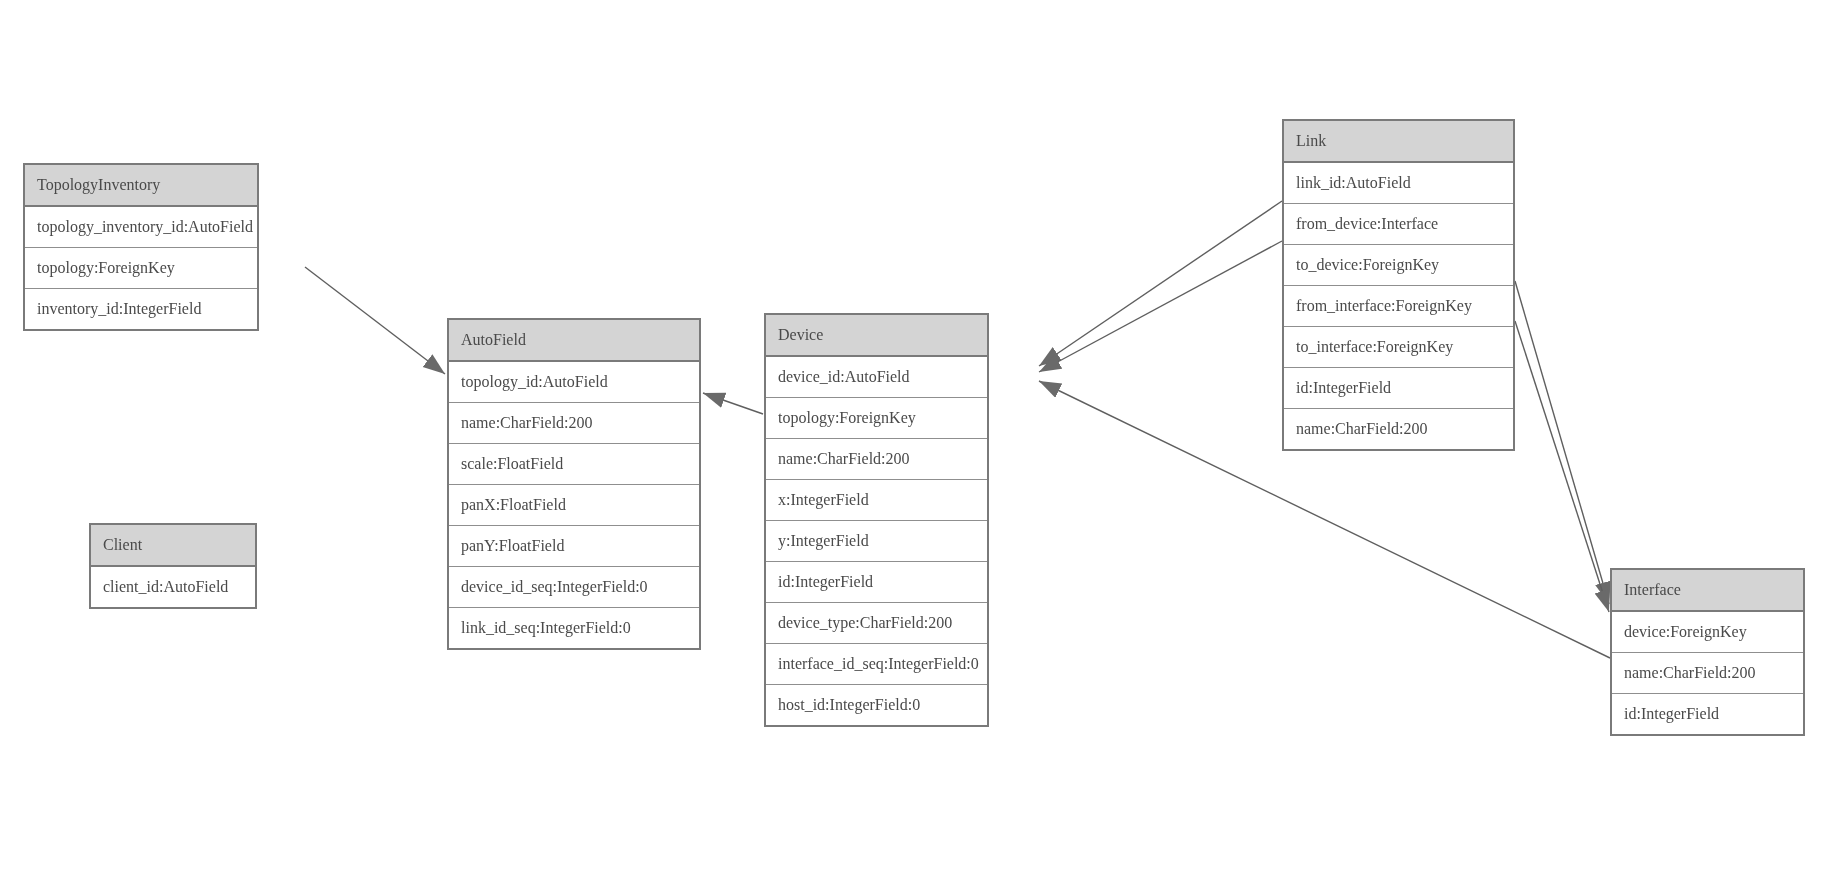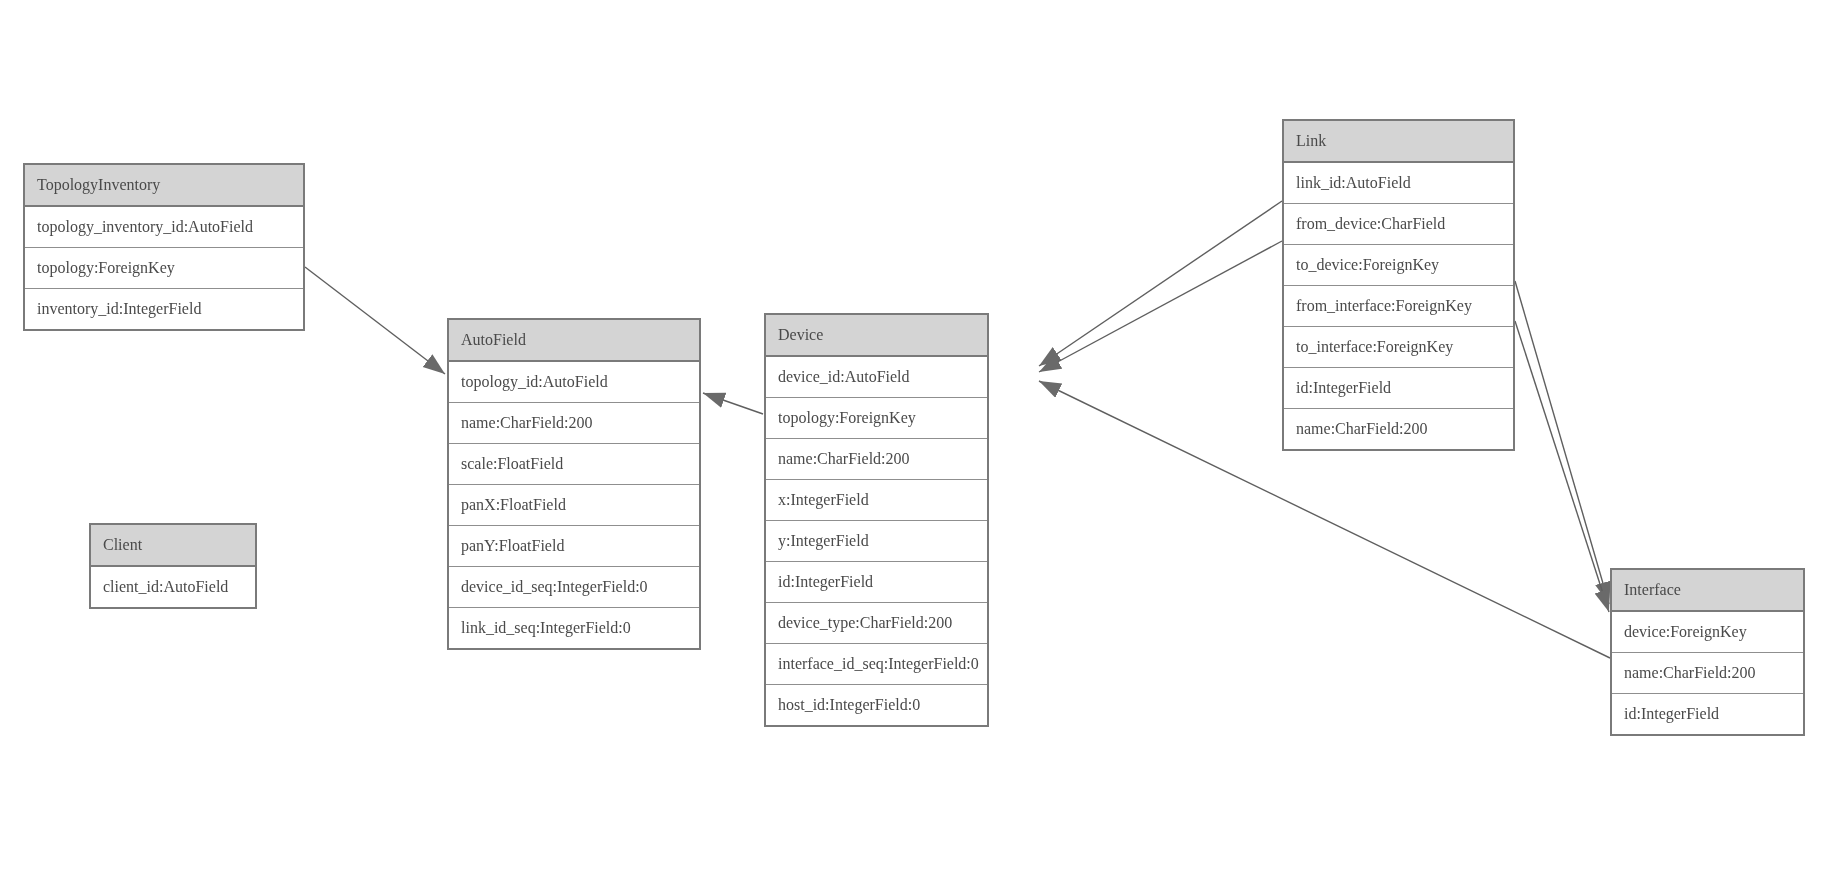--- a/index.html
+++ b/index.html
@@ -65,21 +65,21 @@
         <line x1="305" y1="267" x2="445" y2="374" stroke="#5f5f5f" stroke-width="1.4" marker-end="url(#arrowhead)"></line>
         <line x1="763" y1="414" x2="703" y2="393" stroke="#5f5f5f" stroke-width="1.4" marker-end="url(#arrowhead)"></line>
         <line x1="1282" y1="201" x2="1039" y2="366" stroke="#5f5f5f" stroke-width="1.4" marker-end="url(#arrowhead)"></line>
         <line x1="1282" y1="241" x2="1039" y2="372" stroke="#5f5f5f" stroke-width="1.4" marker-end="url(#arrowhead)"></line>
         <line x1="1610" y1="658" x2="1039" y2="381" stroke="#5f5f5f" stroke-width="1.4" marker-end="url(#arrowhead)"></line>
         <line x1="1515" y1="281" x2="1609" y2="604" stroke="#5f5f5f" stroke-width="1.4" marker-end="url(#arrowhead)"></line>
         <line x1="1515" y1="321" x2="1609" y2="612" stroke="#5f5f5f" stroke-width="1.4" marker-end="url(#arrowhead)"></line>
       </g>
   </svg>
   <div id="entities">
-      <div class="entity" style="left: 23px; top: 163px; width: 282px;">
+      <div class="entity" style="left: 23px; top: 163px; width: 236px;">
         <div class="entity-header">TopologyInventory</div>
         <div class="entity-field">topology_inventory_id:AutoField</div>
         <div class="entity-field">topology:ForeignKey</div>
         <div class="entity-field">inventory_id:IntegerField</div>
       </div>
       <div class="entity" style="left: 447px; top: 318px; width: 254px;">
         <div class="entity-header">AutoField</div>
         <div class="entity-field">topology_id:AutoField</div>
         <div class="entity-field">name:CharField:200</div>
         <div class="entity-field">scale:FloatField</div>
@@ -100,21 +100,21 @@
         <div class="entity-field">x:IntegerField</div>
         <div class="entity-field">y:IntegerField</div>
         <div class="entity-field">id:IntegerField</div>
         <div class="entity-field">device_type:CharField:200</div>
         <div class="entity-field">interface_id_seq:IntegerField:0</div>
         <div class="entity-field">host_id:IntegerField:0</div>
       </div>
       <div class="entity" style="left: 1282px; top: 99px; width: 233px; margin-top: 20px;">
         <div class="entity-header">Link</div>
         <div class="entity-field">link_id:AutoField</div>
-        <div class="entity-field">from_device:CharField</div>
+        <div class="entity-field">from_device:Interface</div>
         <div class="entity-field">to_device:ForeignKey</div>
         <div class="entity-field">from_interface:ForeignKey</div>
         <div class="entity-field">to_interface:ForeignKey</div>
         <div class="entity-field">id:IntegerField</div>
         <div class="entity-field">name:CharField:200</div>
       </div>
       <div class="entity" style="left: 1610px; top: 568px; width: 195px;">
         <div class="entity-header">Interface</div>
         <div class="entity-field">device:ForeignKey</div>
         <div class="entity-field">name:CharField:200</div>

